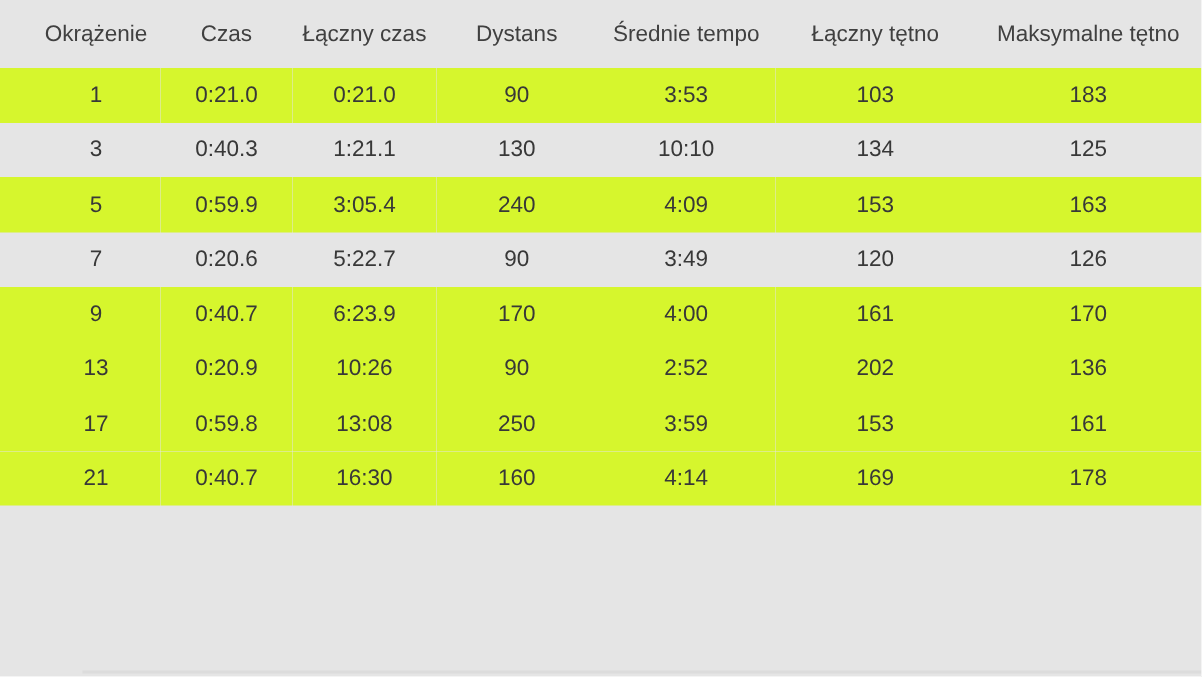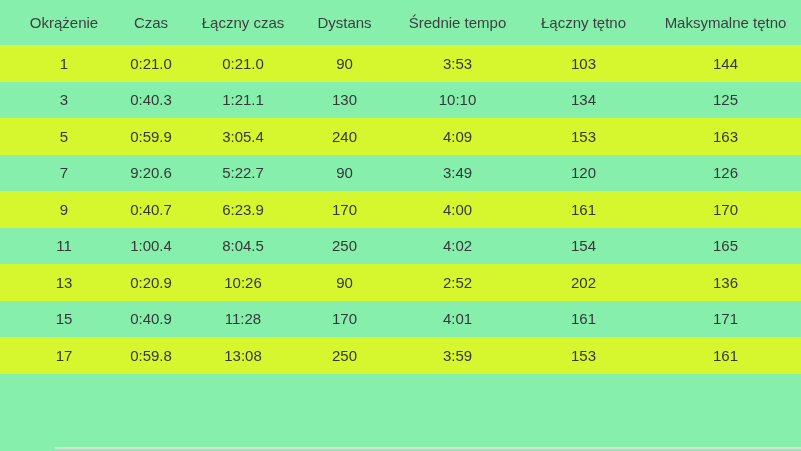--- a/index.html
+++ b/index.html
@@ -5,21 +5,21 @@
   html, body {
     margin: 0;
     padding: 0;
     background: #ffffff;
     font-family: "Liberation Sans", "DejaVu Sans", sans-serif;
   }
   .page {
     position: relative;
     width: 801px;
     height: 451px;
-    background: #86efac;
+    background: #e5e5e5;
     overflow: hidden;
   }
   table.laps {
     border-collapse: collapse;
     table-layout: fixed;
     width: 801px;
   }
   table.laps th {
     height: 45px;
     font-weight: normal;
@@ -83,21 +83,21 @@
         </tr>
     </thead>
     <tbody id="table-body">
         <tr class="highlight">
           <td>1</td>
           <td>0:21.0</td>
           <td>0:21.0</td>
           <td>90</td>
           <td>3:53</td>
           <td>103</td>
-          <td>144</td>
+          <td>183</td>
         </tr>
         <tr>
           <td>3</td>
           <td>0:40.3</td>
           <td>1:21.1</td>
           <td>130</td>
           <td>10:10</td>
           <td>134</td>
           <td>125</td>
         </tr>
@@ -105,68 +105,59 @@
           <td>5</td>
           <td>0:59.9</td>
           <td>3:05.4</td>
           <td>240</td>
           <td>4:09</td>
           <td>153</td>
           <td>163</td>
         </tr>
         <tr>
           <td>7</td>
-          <td>9:20.6</td>
+          <td>0:20.6</td>
           <td>5:22.7</td>
           <td>90</td>
           <td>3:49</td>
           <td>120</td>
           <td>126</td>
         </tr>
         <tr class="highlight">
           <td>9</td>
           <td>0:40.7</td>
           <td>6:23.9</td>
           <td>170</td>
           <td>4:00</td>
           <td>161</td>
           <td>170</td>
         </tr>
-        <tr>
-          <td>11</td>
-          <td>1:00.4</td>
-          <td>8:04.5</td>
-          <td>250</td>
-          <td>4:02</td>
-          <td>154</td>
-          <td>165</td>
-        </tr>
         <tr class="highlight">
           <td>13</td>
           <td>0:20.9</td>
           <td>10:26</td>
           <td>90</td>
           <td>2:52</td>
           <td>202</td>
           <td>136</td>
-        </tr>
-        <tr>
-          <td>15</td>
-          <td>0:40.9</td>
-          <td>11:28</td>
-          <td>170</td>
-          <td>4:01</td>
-          <td>161</td>
-          <td>171</td>
         </tr>
         <tr class="highlight">
           <td>17</td>
           <td>0:59.8</td>
           <td>13:08</td>
           <td>250</td>
           <td>3:59</td>
           <td>153</td>
           <td>161</td>
         </tr>
+        <tr class="highlight">
+          <td>21</td>
+          <td>0:40.7</td>
+          <td>16:30</td>
+          <td>160</td>
+          <td>4:14</td>
+          <td>169</td>
+          <td>178</td>
+        </tr>
       </tbody>
   </table>
   <div class="partial-bar"></div>
 </div>
 
 </body></html>

